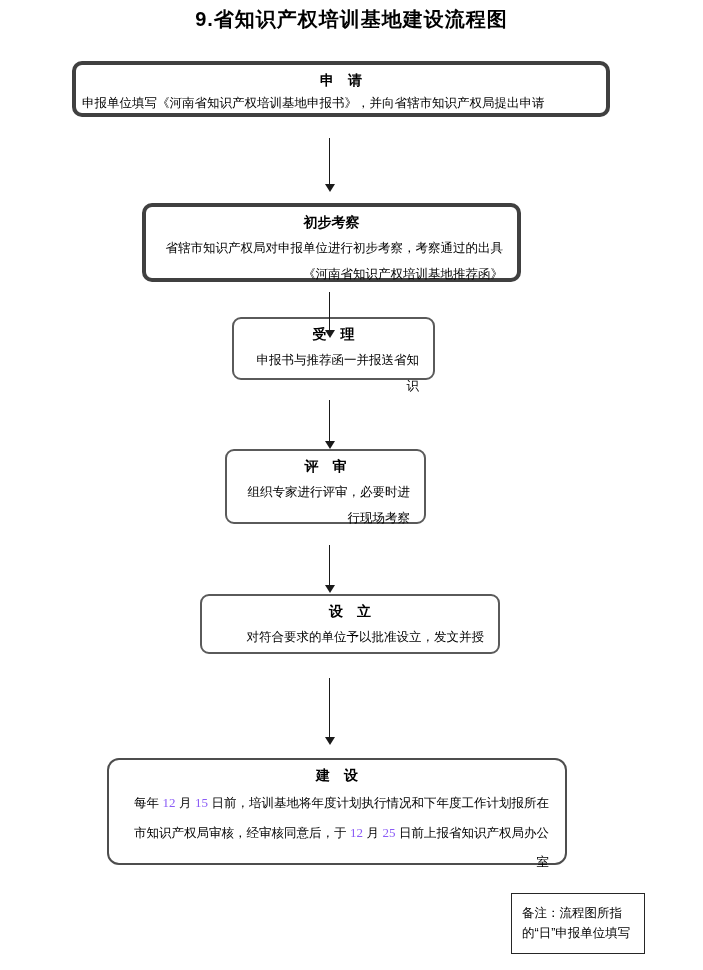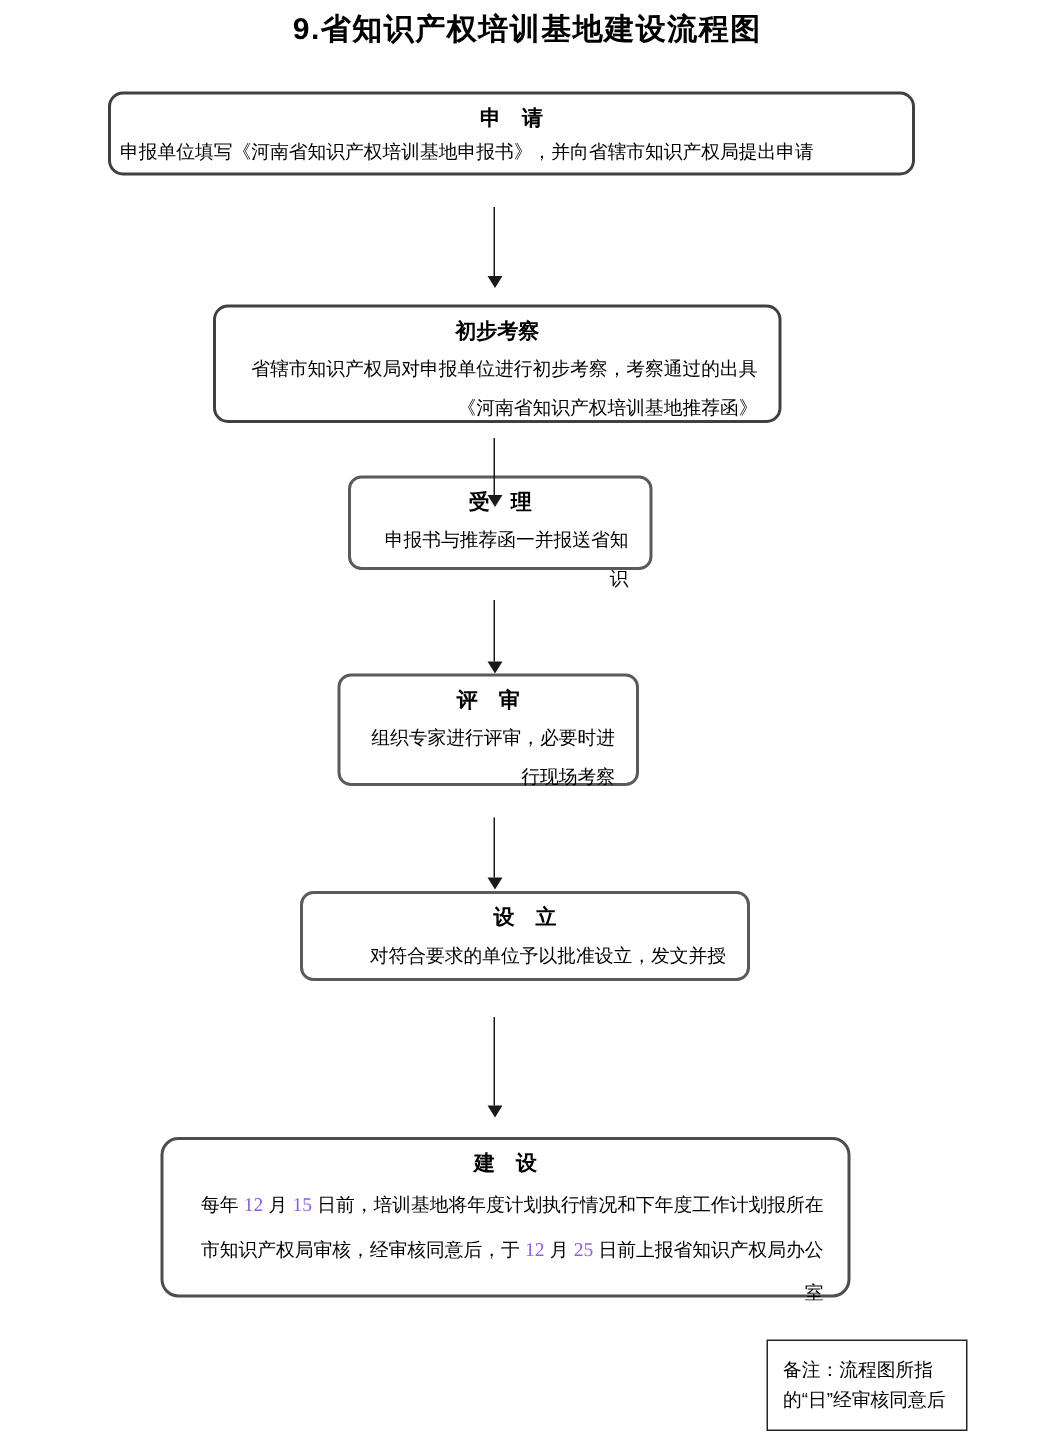--- a/index.html
+++ b/index.html
@@ -28,21 +28,21 @@
     letter-spacing: 1px;
     white-space: pre;
   }
   .box {
     position: absolute;
     background: #ffffff;
     box-sizing: border-box;
     z-index: 1;
   }
   .rounded { border-radius: 10px; }
-  .thin-border  { border: 2px solid #404040; }
+  .thin-border  { border: 4px solid #404040; }
   .gray-border  { border: 2px solid #5a5a5a; }
   .mid-border   { border: 2px solid #4d4d4d; border-radius: 12px; margin-top: 12px; }
   .box-title {
     font-size: 14px;
     font-weight: bold;
     text-align: center;
     padding-top: 7px;
     white-space: pre;
   }
   .box-body {
@@ -158,16 +158,16 @@
   <div class="arrow a5">
       <span class="arrow-head"></span>
     </div>
 
   <div class="box mid-border b-construct">
     <div class="box-title">建　设</div>
     <div class="box-body wide-lines"><span>每年 </span><span class="num">12</span><span> 月 </span><span class="num">15</span><span> 日前，培训基地将年度计划执行情况和下年度工作计划报所在市知识产权局审核，经审核同意后，于 </span><span class="num">12</span><span> 月 </span><span class="num">25</span><span> 日前上报省知识产权局办公室</span></div>
   </div>
 
   <div class="note-box">
-    <div class="note-text">备注：流程图所指的“日”经审核同意后</div>
+    <div class="note-text">备注：流程图所指的“日”申报单位填写</div>
   </div>
 
 </div>
 
 </body></html>

